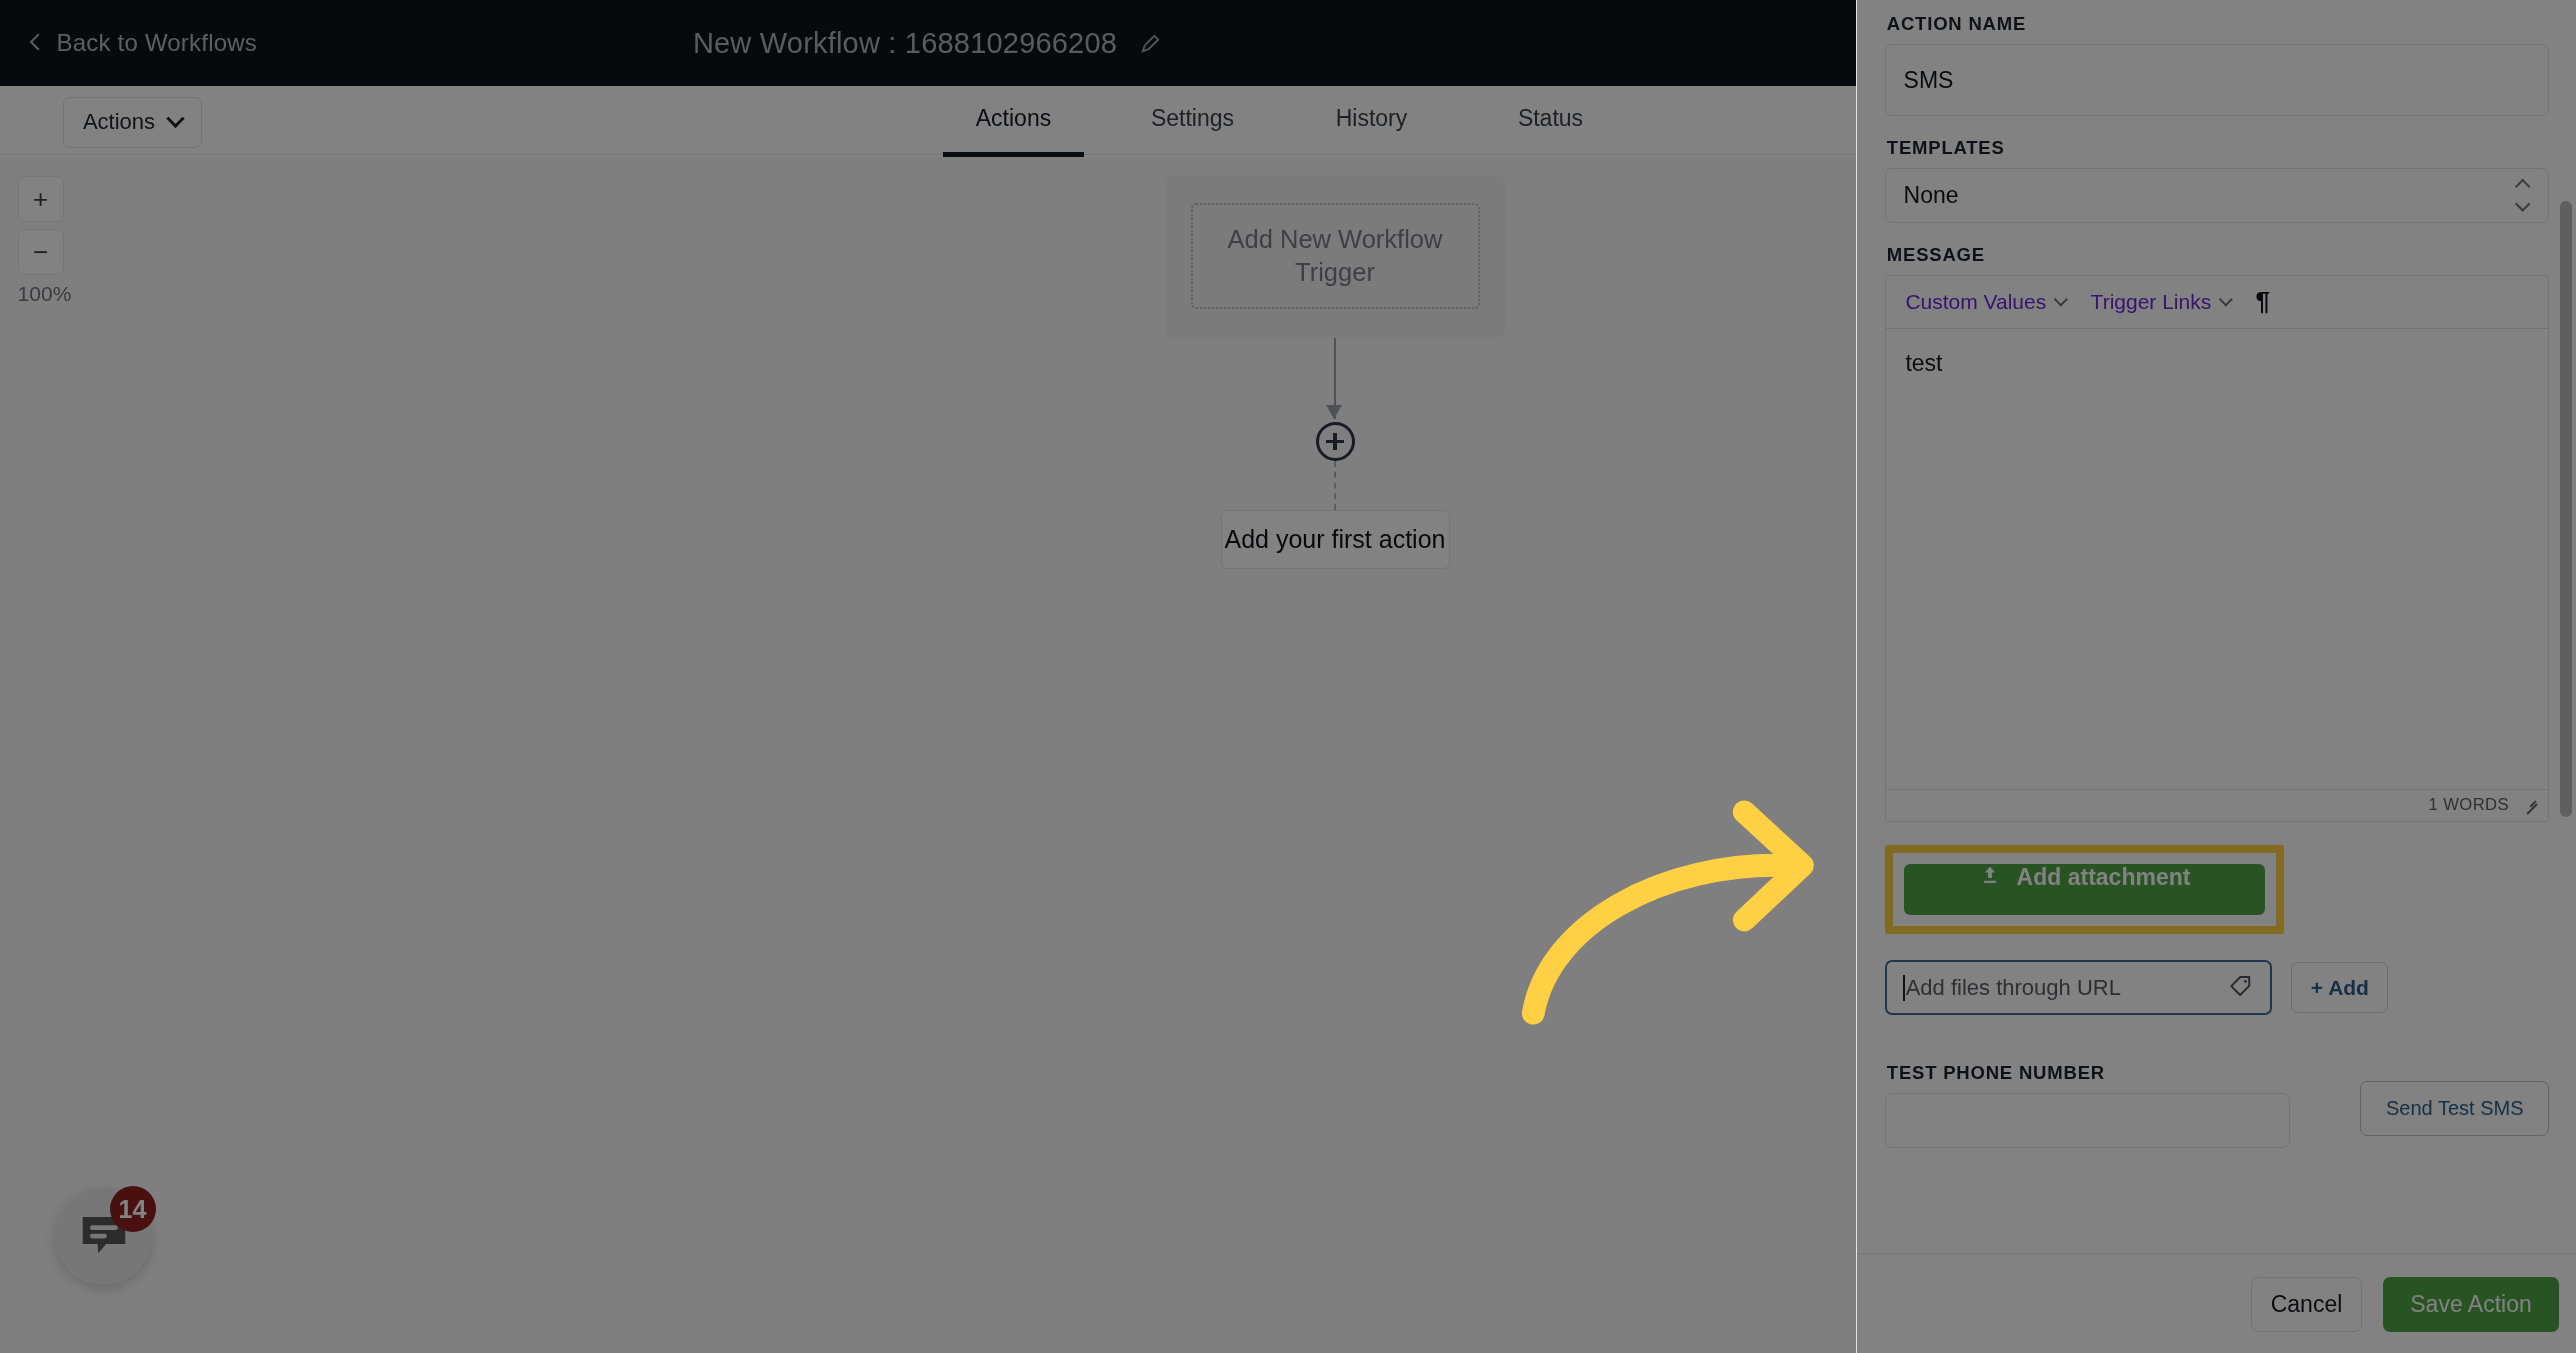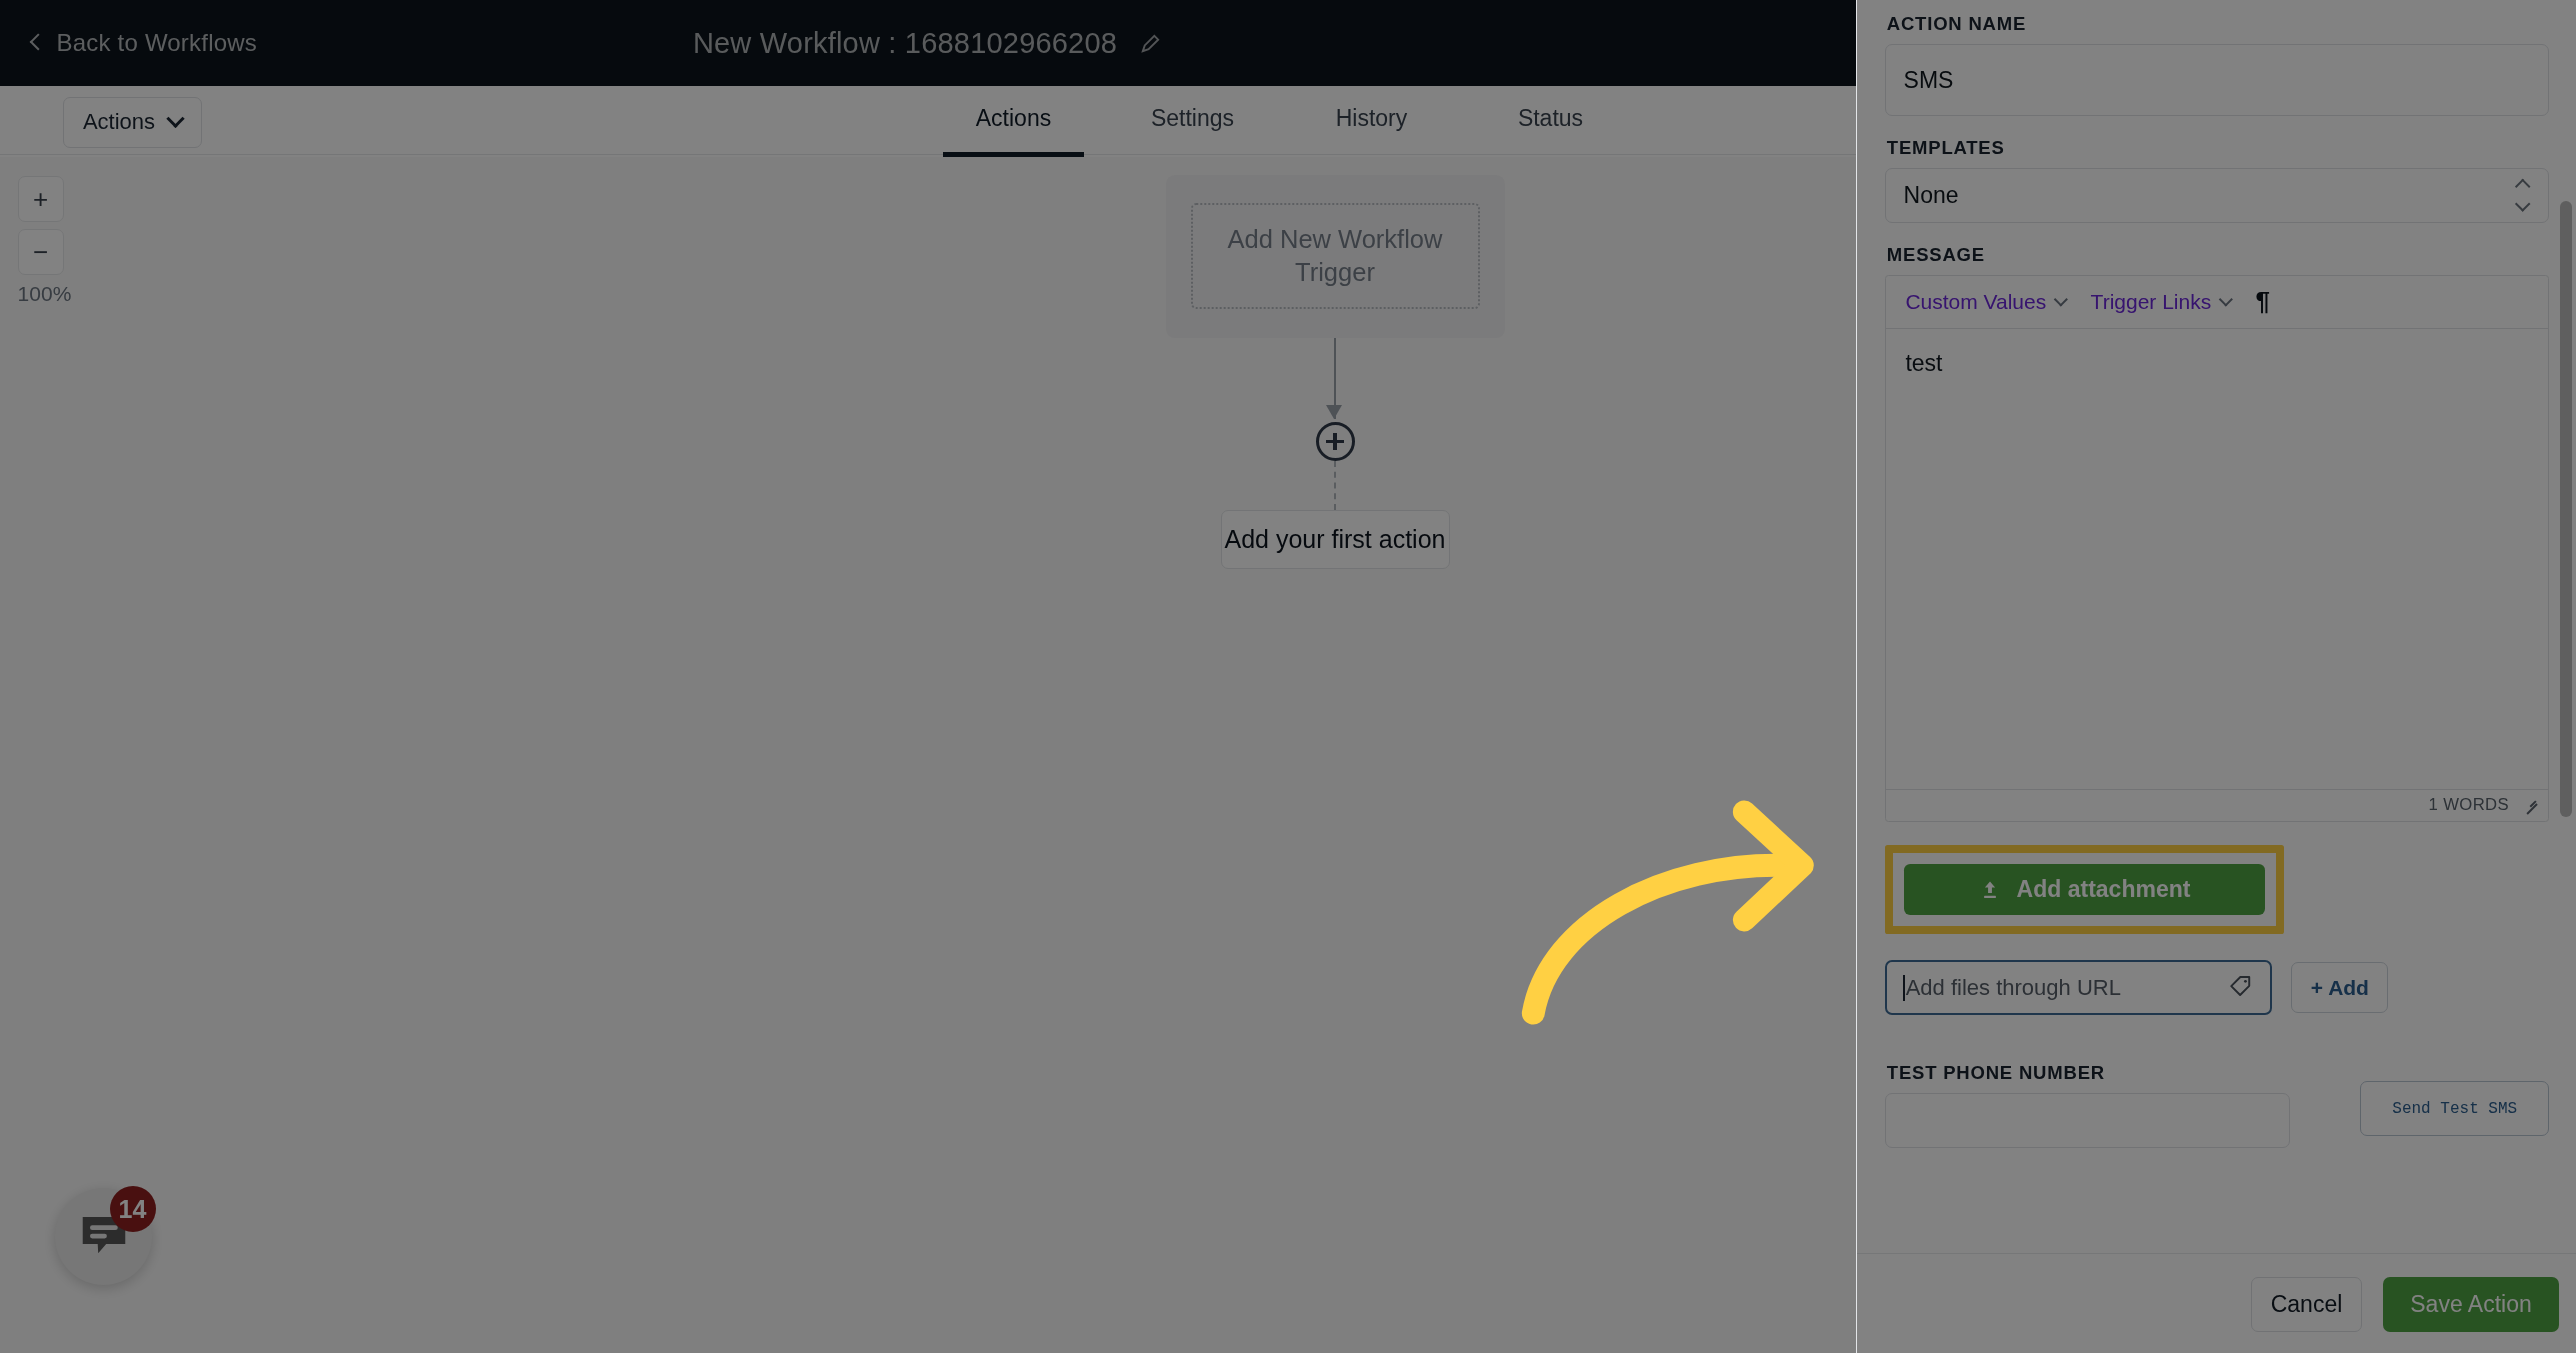--- a/index.html
+++ b/index.html
@@ -236,21 +236,21 @@
   .resize-grip:after { top: 6.2px; width: 8px; right: 0; }
 
   
   .attach-highlight {
     margin-top: 23px; width: 399px;
     border: 8px solid #ffd043; background: #ffffff;
     padding: 11.4px; border-radius: 2.6px;
   }
   .attach-btn {
     width: 100%; height: 51px; background: #4fa343; border-radius: 6.2px;
-    display: flex; align-items: center; justify-content: center; gap: 16px;
+    display: flex; justify-content: center; gap: 16px;
     color: #fff; font-size: 23px; font-weight: 700; cursor: pointer;
     border: none; font-family: "Liberation Sans", sans-serif;
   }
   .upload-icon { display: flex; }
 
   
   .url-row { display: flex; align-items: center; gap: 19.4px; margin-top: 26px; }
   .url-input-wrap {
     position: relative; width: 387px; height: 55px;
     border: 2.2px solid #3d6b96; border-radius: 7px; background: #fff;
@@ -275,22 +275,22 @@
     background: #fff; font-size: 22px; padding: 0 16px;
     font-family: "Liberation Sans", sans-serif;
   }
   .phone-note {
     font-size: 18.5px; color: #5e666f; line-height: 1.45; margin-top: 10.6px;
     width: 378px;
   }
   .send-sms-btn {
     margin-left: 62px; margin-top: 33px;
     width: 192px; height: 55px; border: 1.8px solid #b9c6d3; border-radius: 7px;
-    background: #fff; color: #2c5f8f; font-size: 16px; cursor: pointer;
-    font-family: Liberation Mono, monospace;
+    background: #fff; color: #2c5f8f; font-size: 20px; cursor: pointer;
+    font-family: Liberation Sans, sans-serif;
   }
 
   
   .panel-footer {
     position: absolute; left: 0; bottom: 0; width: 720px; height: 101px;
     border-top: 1.8px solid #e7e9ec; background: #fff;
     display: flex; align-items: center; justify-content: flex-end; gap: 21px;
     padding-right: 18px;
   }
   .btn-cancel {

